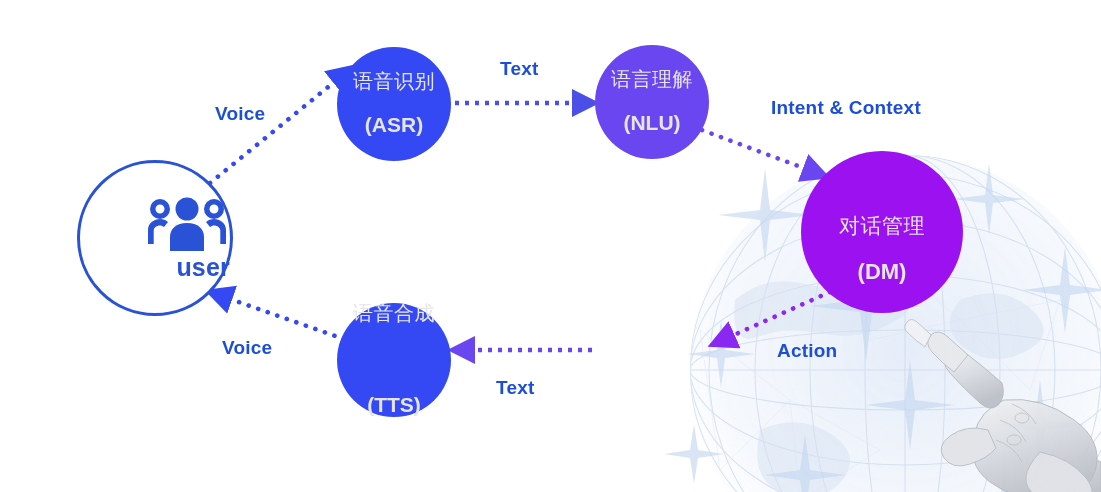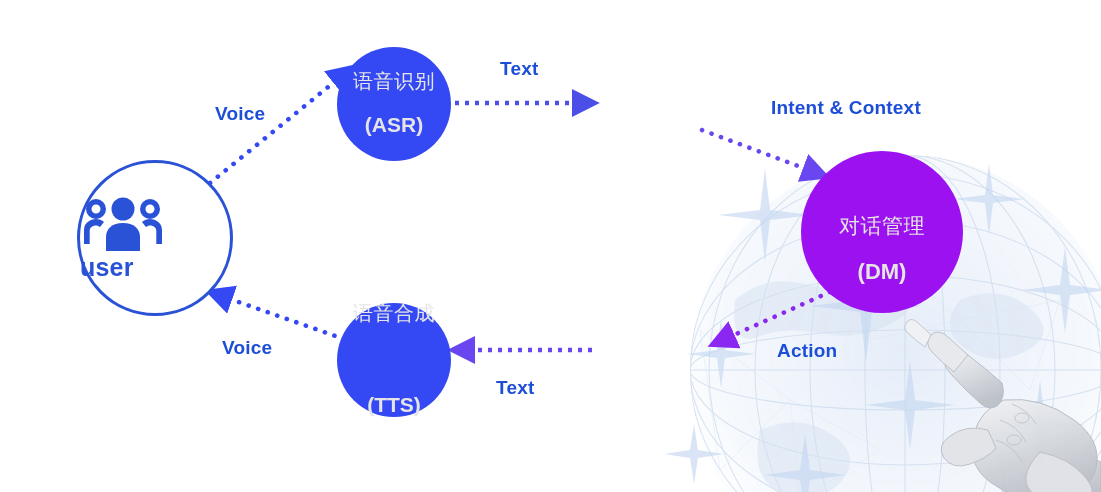--- a/index.html
+++ b/index.html
@@ -60,21 +60,21 @@
 
   
   #node-user {
     position: absolute;
     z-index: 2;
     border-radius: 50%;
     background: #ffffff;
     border: 3px solid #2a52d6;
     display: flex;
     flex-direction: column;
-    align-items: flex-start;
+    align-items: flex-end;
     justify-content: center;
     box-sizing: border-box;
   }
   #node-user .user-label {
     font-size: 25px;
     font-weight: bold;
     color: #2a52d6;
     margin-top: 2px;
     letter-spacing: 0.2px;
   }
@@ -232,20 +232,24 @@
       </svg>
     </span>
     <span class="user-label">user</span>
   </div>
 
   <div class="node" id="node-asr" style="left:337px; top:47px; width:114px; height:114px; background:#3449f4;">
     <span class="cn">语音识别</span>
     <span class="en">(ASR)</span>
   </div>
 
+  <div class="node" id="node-nlu" style="left:595px; top:45px; width:114px; height:114px; background:#6a46f0;">
+    <span class="cn">语言理解</span>
+    <span class="en">(NLU)</span>
+  </div>
 
   <div class="node big" id="node-dm" style="left:801px; top:151px; width:162px; height:162px; background:#9b11ef;">
     <span class="cn">对话管理</span>
     <span class="en">(DM)</span>
   </div>
 
 
   <div class="node" id="node-tts" style="left:337px; top:303px; width:114px; height:114px; background:#3449f4;gap:47px;">
     <span class="cn">语音合成</span>
     <span class="en">(TTS)</span>

